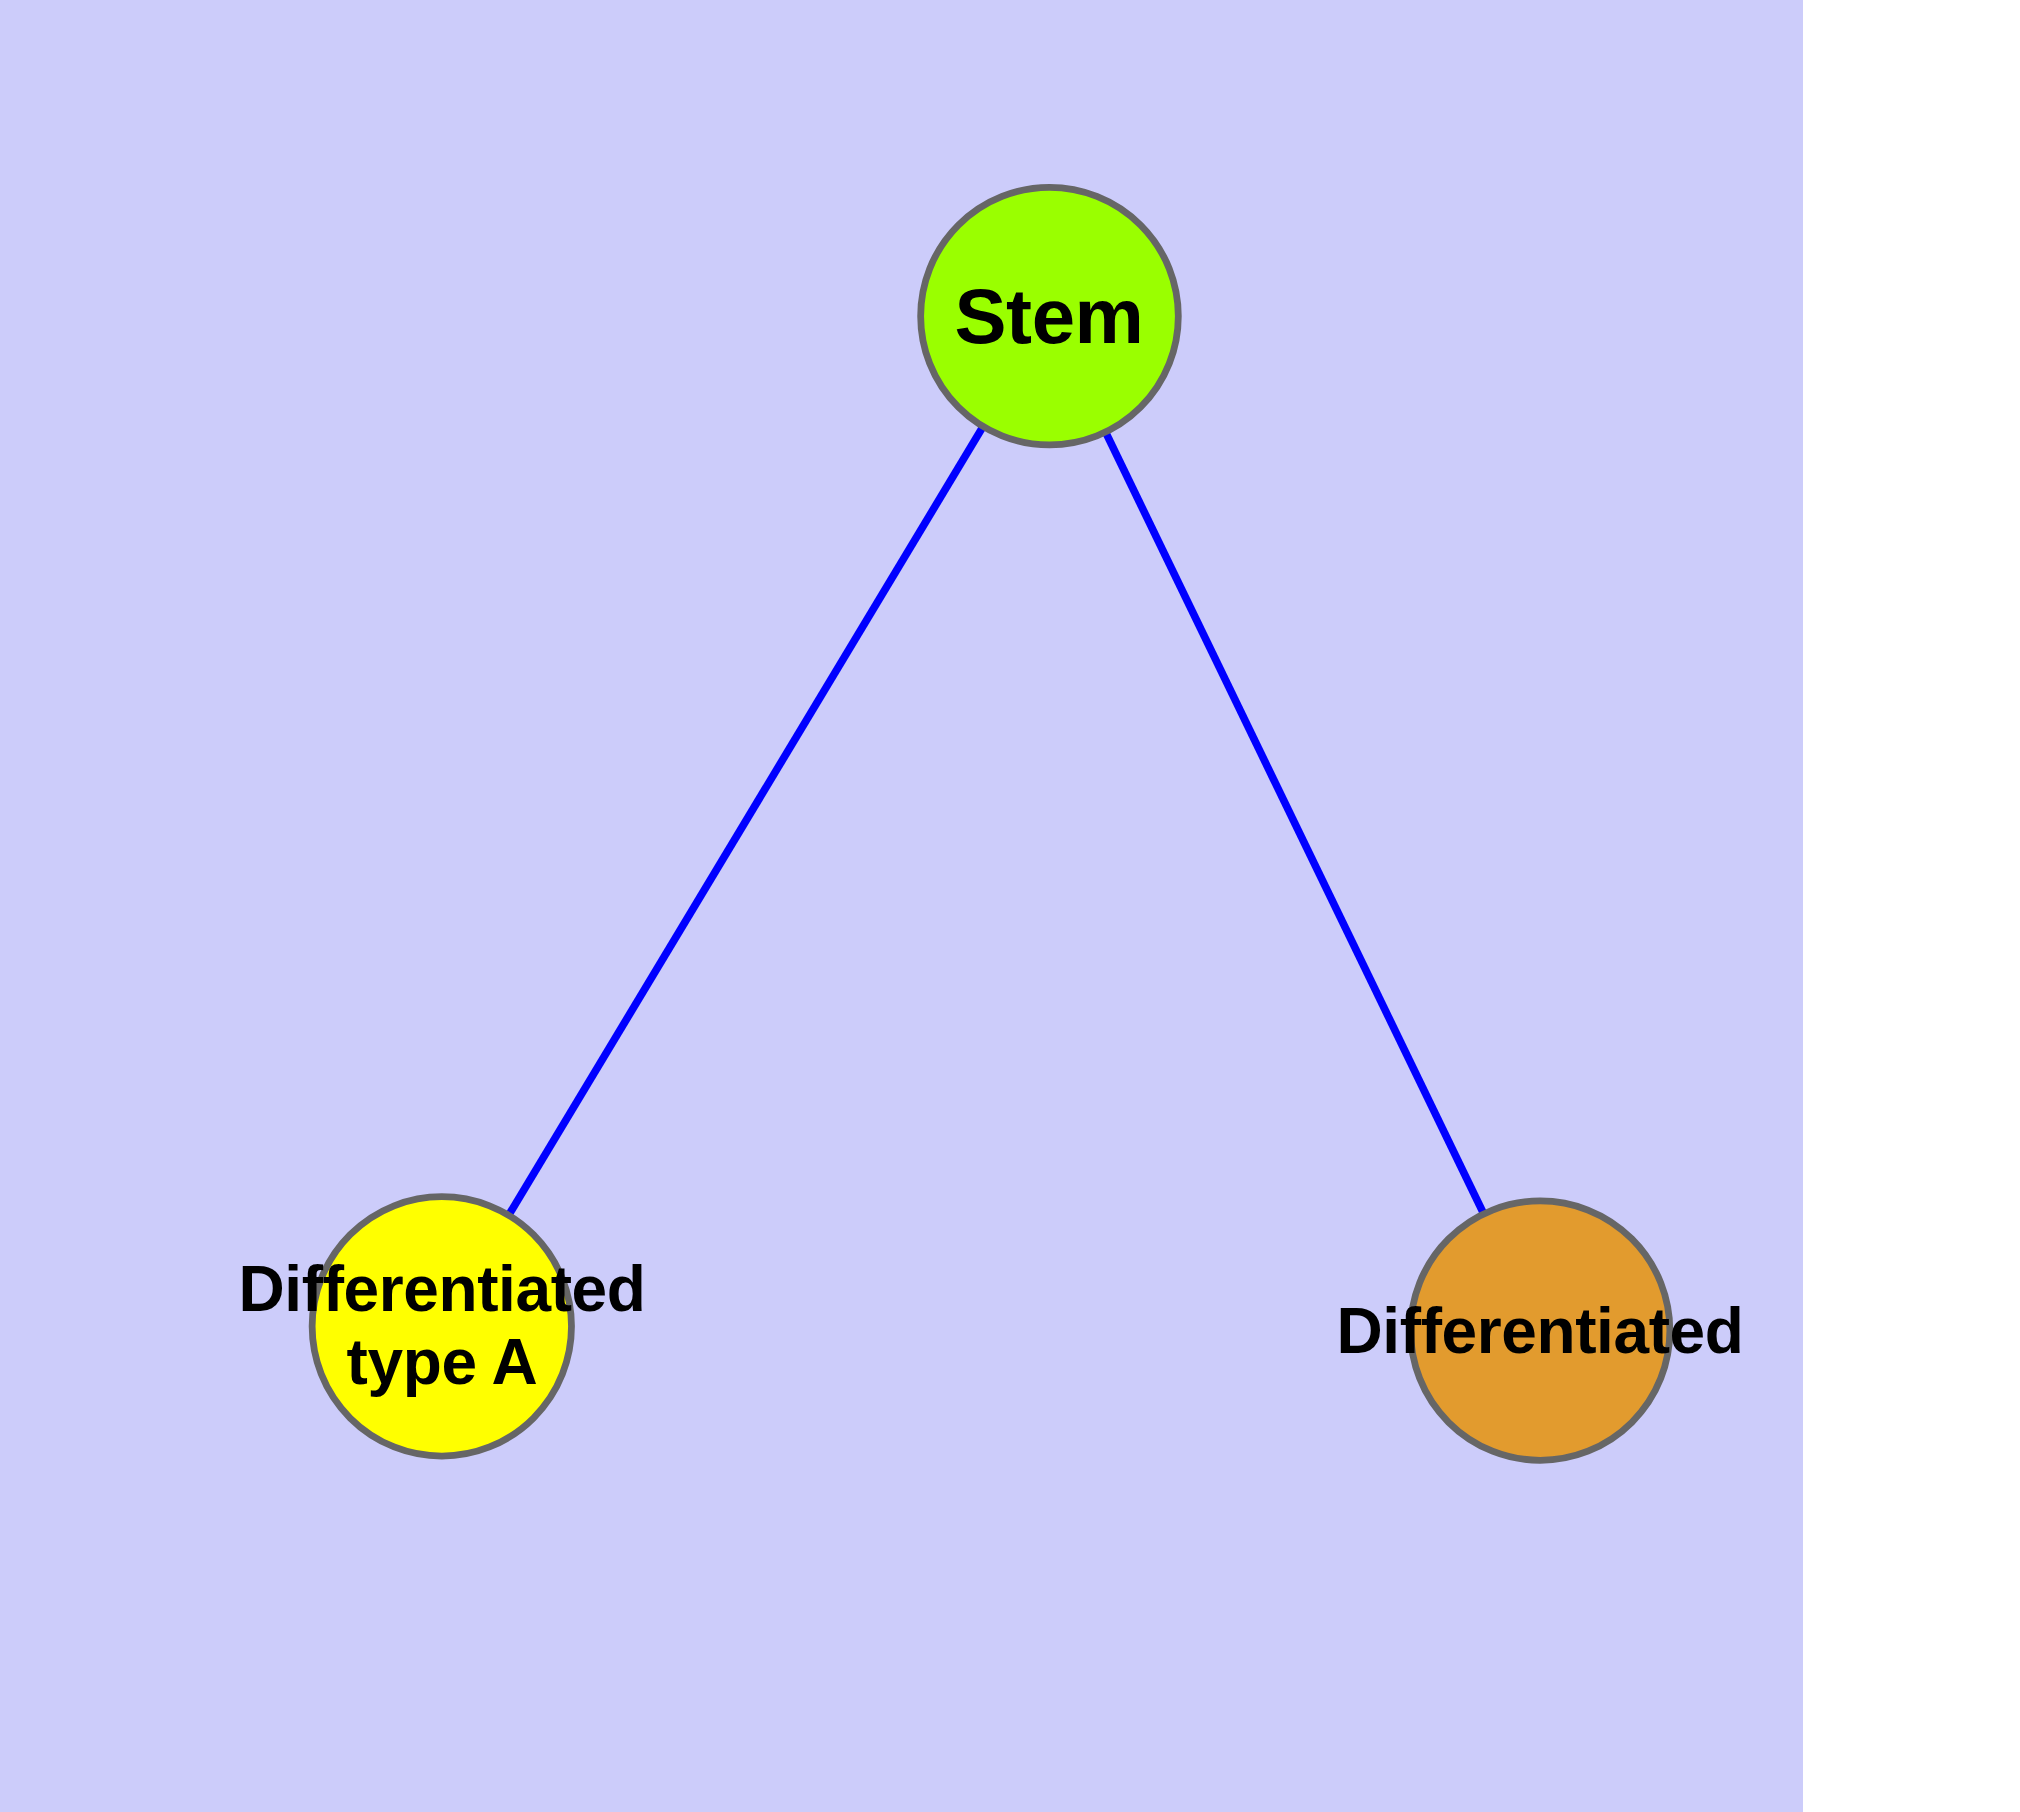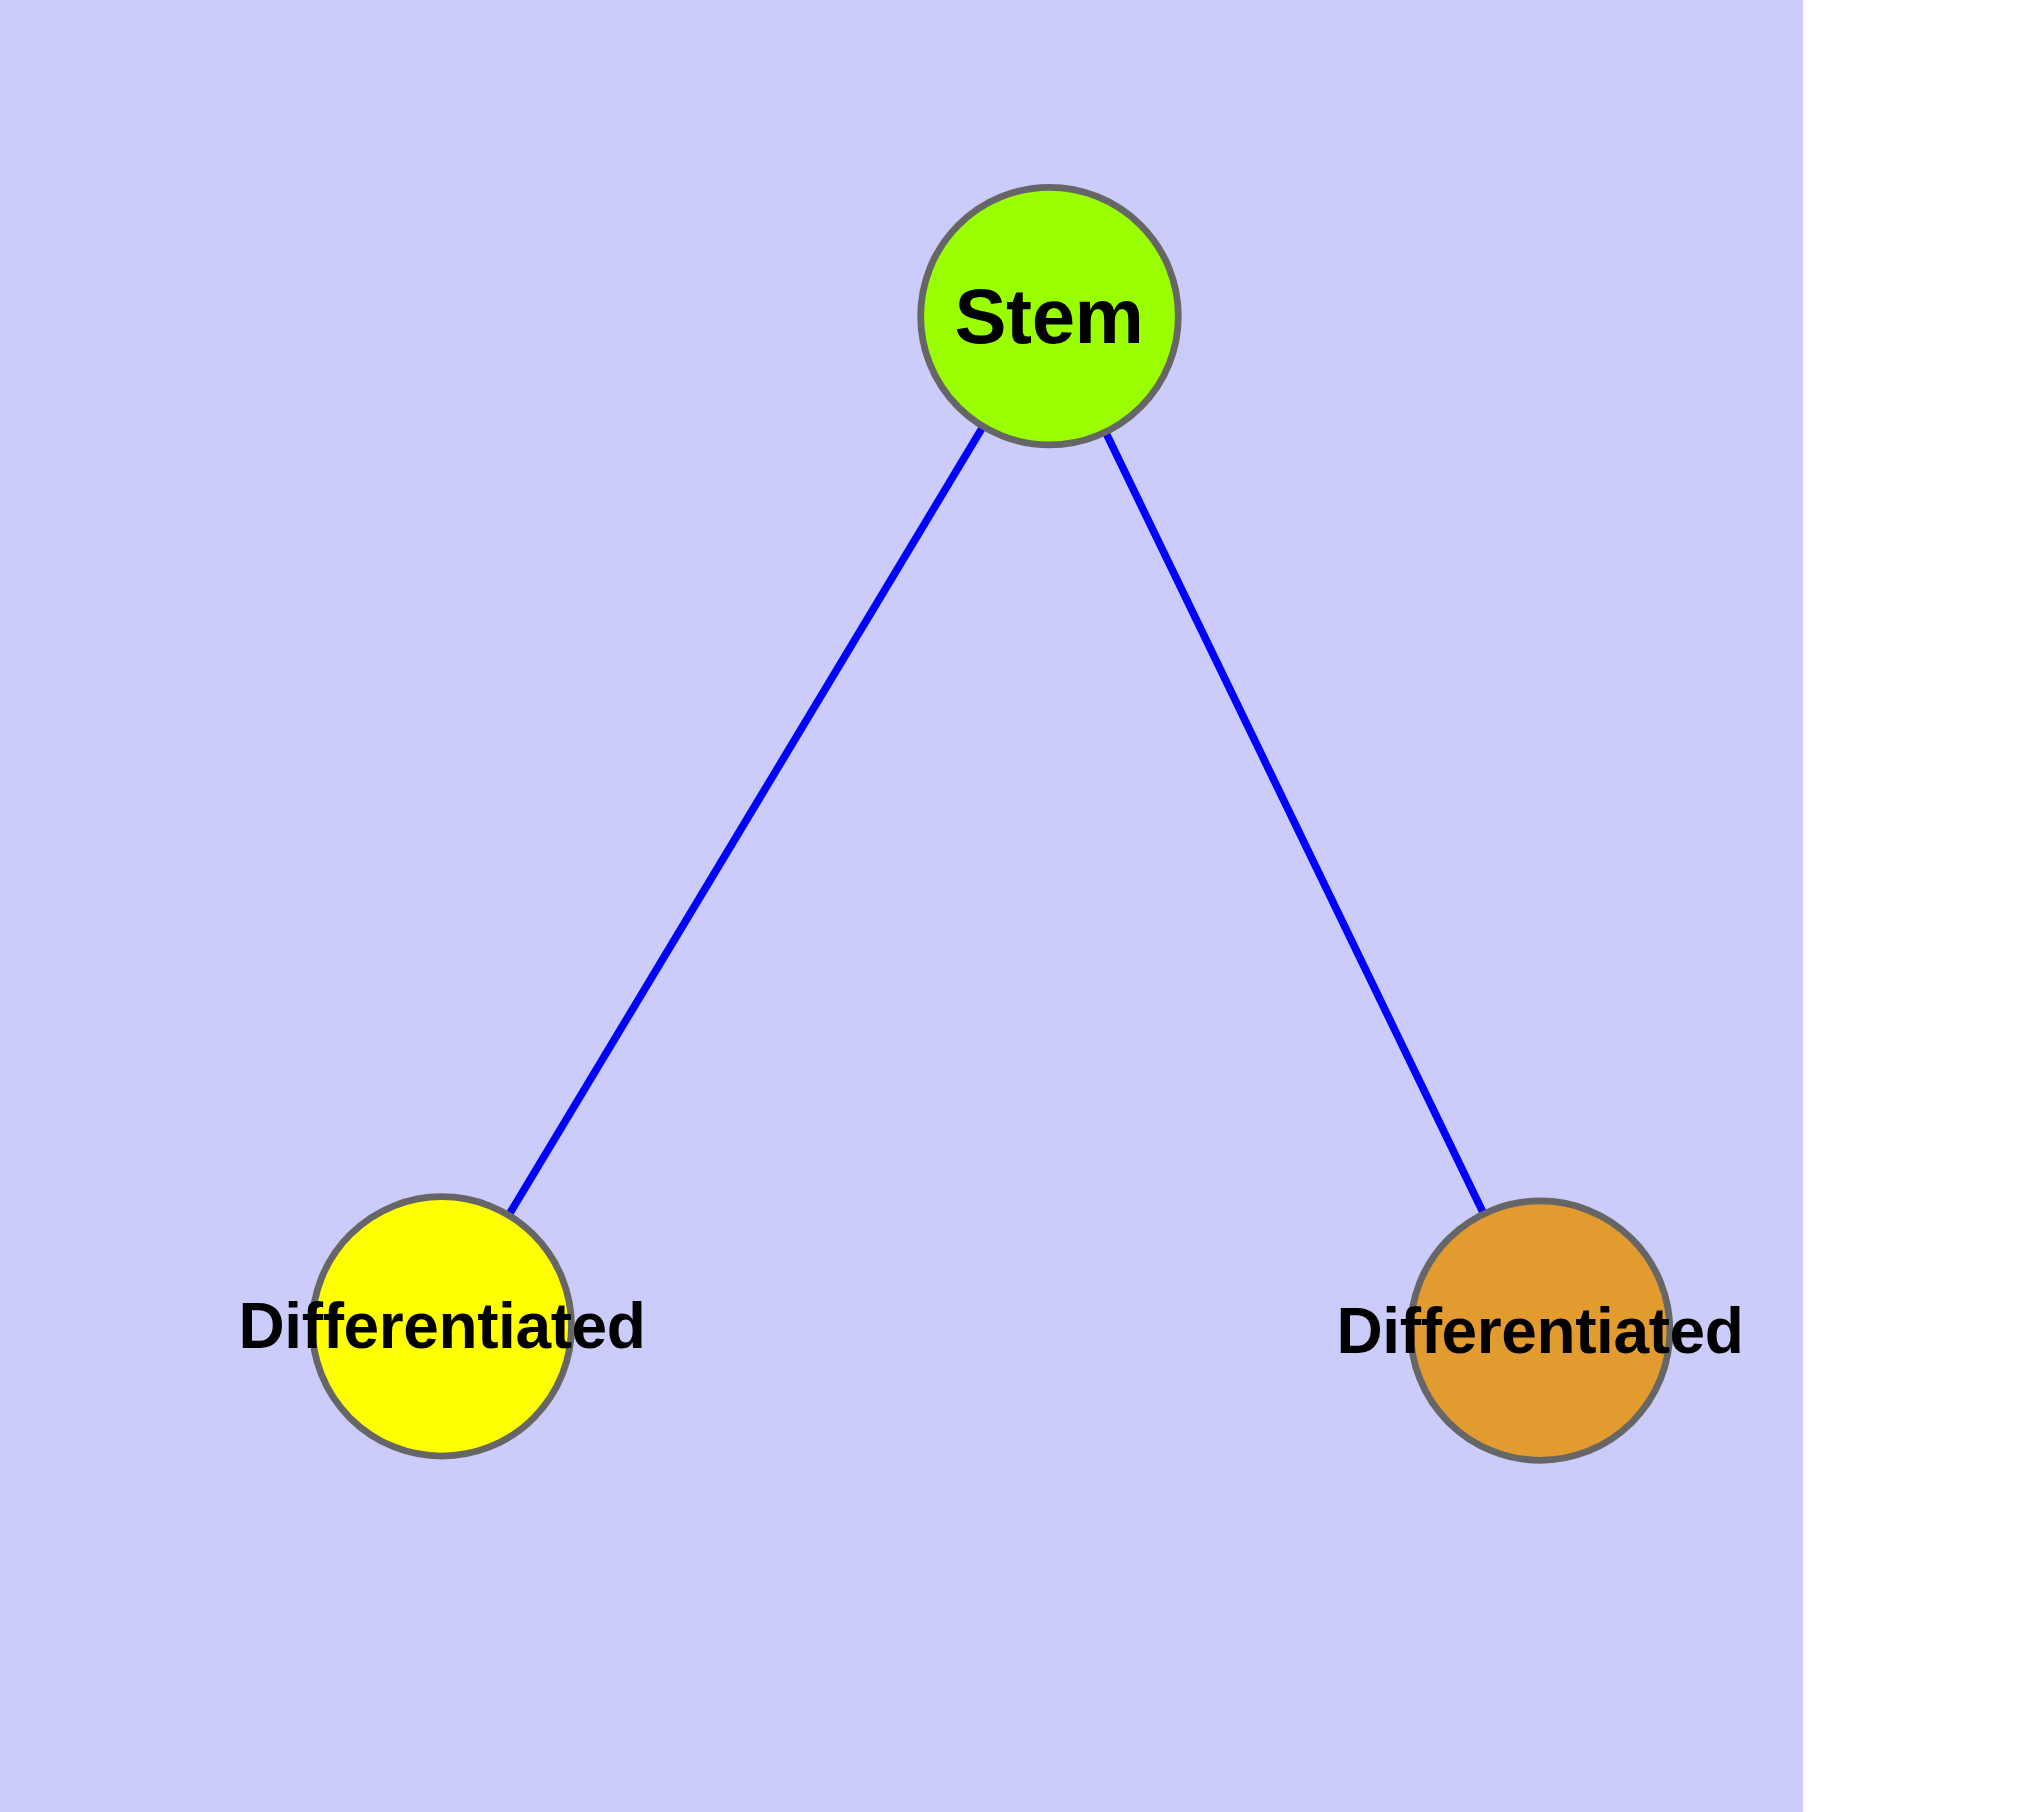--- a/index.html
+++ b/index.html
@@ -60,18 +60,18 @@
       </g>
     <g id="node-layer">
         <circle cx="1238" cy="373" r="152" fill="#9aff00" stroke="#666666" stroke-width="8"></circle>
         <circle cx="521" cy="1565" r="153" fill="#ffff00" stroke="#666666" stroke-width="8"></circle>
         <circle cx="1817" cy="1570" r="153" fill="#e29b2e" stroke="#666666" stroke-width="8"></circle>
       </g>
   </svg>
 
   <div id="label-layer">
       <div class="node-label single" style="left: 1049px; top: 316px;"><div>Stem</div></div>
-      <div class="node-label double" style="left: 442px; top: 1326px;"><div>Differentiated</div></div>
+      <div class="node-label double" style="left: 442px; top: 1326px;"><div>Differentiated</div><div>type A</div></div>
       <div class="node-label double" style="left: 1540px; top: 1331px;"><div>Differentiated</div></div>
     </div>
 
 </div>
 
 
 </body></html>

